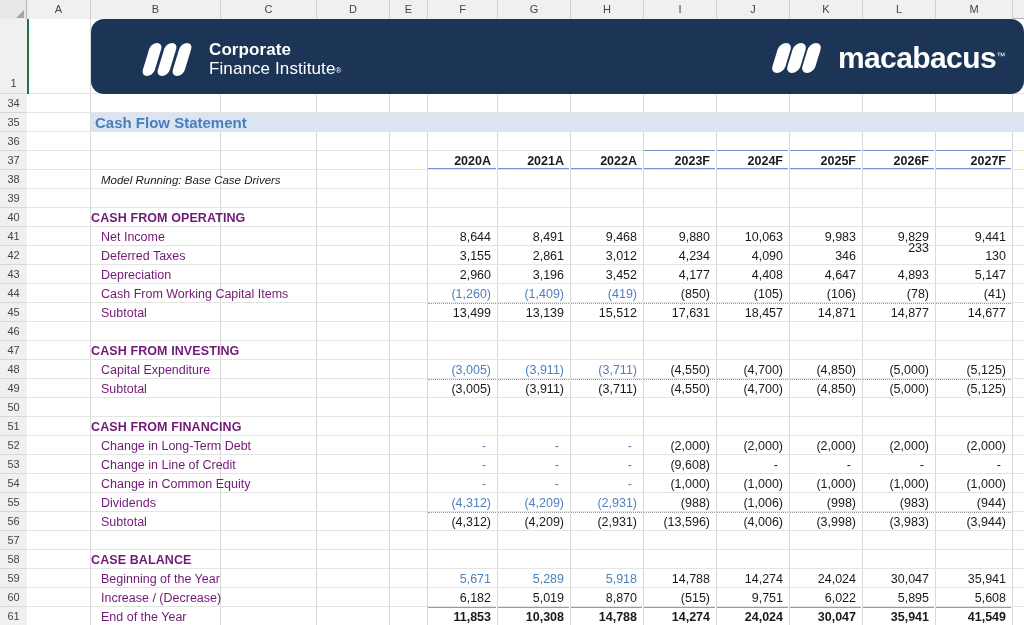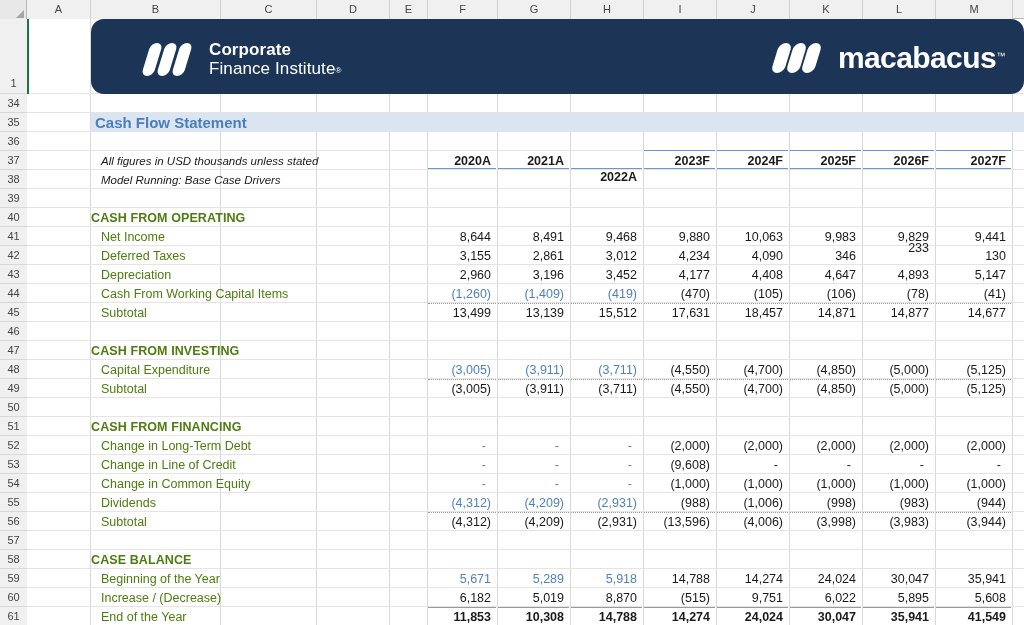--- a/index.html
+++ b/index.html
@@ -97,21 +97,21 @@
   .mac-bars i:nth-child(2){ left:15px; }
   .mac-bars i:nth-child(3){ left:30px; }
   .mac-word{
     color:#fff; font-size:30px; font-weight:bold;
     letter-spacing:-.6px; line-height:30px; position:relative;
   }
   .mac-word sup{ font-size:9px; position:absolute; top:-2px; right:-9px; font-weight:normal; }
 
   
   .label{
-    position:absolute; font-size:12.5px; color:#4d7c0f;
+    position:absolute; font-size:12.5px; color:#701a75;
     white-space:nowrap; line-height:19px;
   }
   .title-band{
     position:absolute; left:64px; top:0; height:100%;
     background:#dbe5f1;
   }
   .title-txt{
     position:absolute; left:68px; font-size:15px; font-weight:bold;
     color:#4a7ebb; line-height:19px; white-space:nowrap;
   }
@@ -250,27 +250,26 @@
           <span class="mac-bars">
             <i></i>
             <i></i>
             <i></i>
           </span>
           <span class="mac-word"><span>macabacus</span><sup>™</sup></span>
         </div>
       </div>
       <div class="title-band" style="top: 94px; height: 19px; width: 933px; background: rgb(219, 229, 241);"></div>
       <div class="label title-txt" style="left: 68px; top: 94px; color: rgb(74, 126, 187);">Cash Flow Statement</div>
-      <div class="label ital indent1" style="left: 74px; top: 133px;">All figures in USD thousands unless stated</div>
       <div class="label ital indent1" style="left: 74px; top: 152px;">Model Running: Base Case Drivers</div>
       <div class="num yrhdr" style="left: 401px; width: 63px; top: 133px;">2020A</div>
       <div class="cellbox bdr-blue-bot" style="left: 401px; width: 68px; top: 149px; height: 0px;"></div>
       <div class="num yrhdr" style="left: 471px; width: 66px; top: 133px;">2021A</div>
       <div class="cellbox bdr-blue-bot" style="left: 471px; width: 71px; top: 149px; height: 0px;"></div>
-      <div class="num yrhdr" style="left: 544px; width: 66px; top: 133px; margin-top: 16px;">2022A</div>
+      <div class="num yrhdr" style="left: 544px; width: 66px; top: 133px;">2022A</div>
       <div class="cellbox bdr-blue-bot" style="left: 544px; width: 71px; top: 149px; height: 0px;"></div>
       <div class="num yrhdr" style="left: 617px; width: 66px; top: 133px;">2023F</div>
       <div class="cellbox bdr-blue-bot" style="left: 617px; width: 71px; top: 149px; height: 0px;"></div>
       <div class="cellbox bdr-blue-top" style="left: 617px; width: 71px; top: 131px; height: 0px;"></div>
       <div class="num yrhdr" style="left: 690px; width: 66px; top: 133px;">2024F</div>
       <div class="cellbox bdr-blue-bot" style="left: 690px; width: 71px; top: 149px; height: 0px;"></div>
       <div class="cellbox bdr-blue-top" style="left: 690px; width: 71px; top: 131px; height: 0px;"></div>
       <div class="num yrhdr" style="left: 763px; width: 66px; top: 133px;">2025F</div>
       <div class="cellbox bdr-blue-bot" style="left: 763px; width: 71px; top: 149px; height: 0px;"></div>
       <div class="cellbox bdr-blue-top" style="left: 763px; width: 71px; top: 131px; height: 0px;"></div>
@@ -305,21 +304,21 @@
       <div class="num " style="left: 544px; width: 66px; top: 247px;">3,452</div>
       <div class="num " style="left: 617px; width: 66px; top: 247px;">4,177</div>
       <div class="num " style="left: 690px; width: 66px; top: 247px;">4,408</div>
       <div class="num " style="left: 763px; width: 66px; top: 247px;">4,647</div>
       <div class="num " style="left: 836px; width: 66px; top: 247px;">4,893</div>
       <div class="num " style="left: 909px; width: 70px; top: 247px;">5,147</div>
       <div class="label indent1" style="left: 74px; top: 266px;">Cash From Working Capital Items</div>
       <div class="num  blue" style="left: 401px; width: 63px; top: 266px;">(1,260)</div>
       <div class="num  blue" style="left: 471px; width: 66px; top: 266px;">(1,409)</div>
       <div class="num  blue" style="left: 544px; width: 66px; top: 266px;">(419)</div>
-      <div class="num " style="left: 617px; width: 66px; top: 266px;">(470)</div>
+      <div class="num " style="left: 617px; width: 66px; top: 266px;">(850)</div>
       <div class="num " style="left: 690px; width: 66px; top: 266px;">(105)</div>
       <div class="num " style="left: 763px; width: 66px; top: 266px;">(106)</div>
       <div class="num " style="left: 836px; width: 66px; top: 266px;">(78)</div>
       <div class="num " style="left: 909px; width: 70px; top: 266px;">(41)</div>
       <div class="label indent1" style="left: 74px; top: 285px;">Subtotal</div>
       <div class="num " style="left: 401px; width: 63px; top: 285px;">13,499</div>
       <div class="cellbox bdr-dot-top" style="left: 401px; width: 68px; top: 284px; height: 1px;"></div>
       <div class="num " style="left: 471px; width: 66px; top: 285px;">13,139</div>
       <div class="cellbox bdr-dot-top" style="left: 471px; width: 71px; top: 284px; height: 1px;"></div>
       <div class="num " style="left: 544px; width: 66px; top: 285px;">15,512</div>

